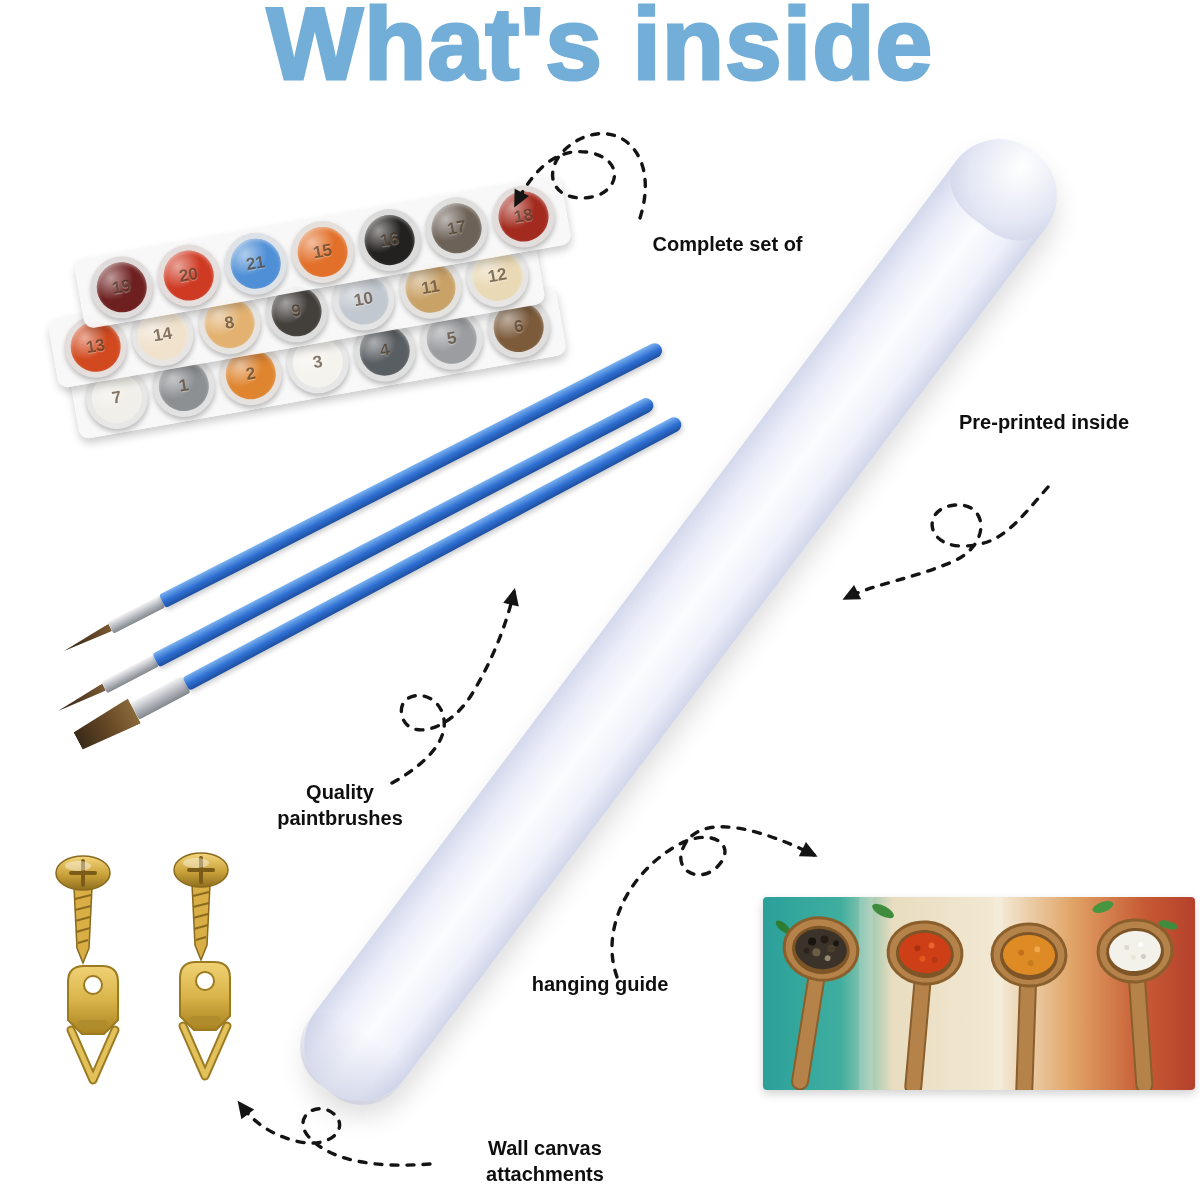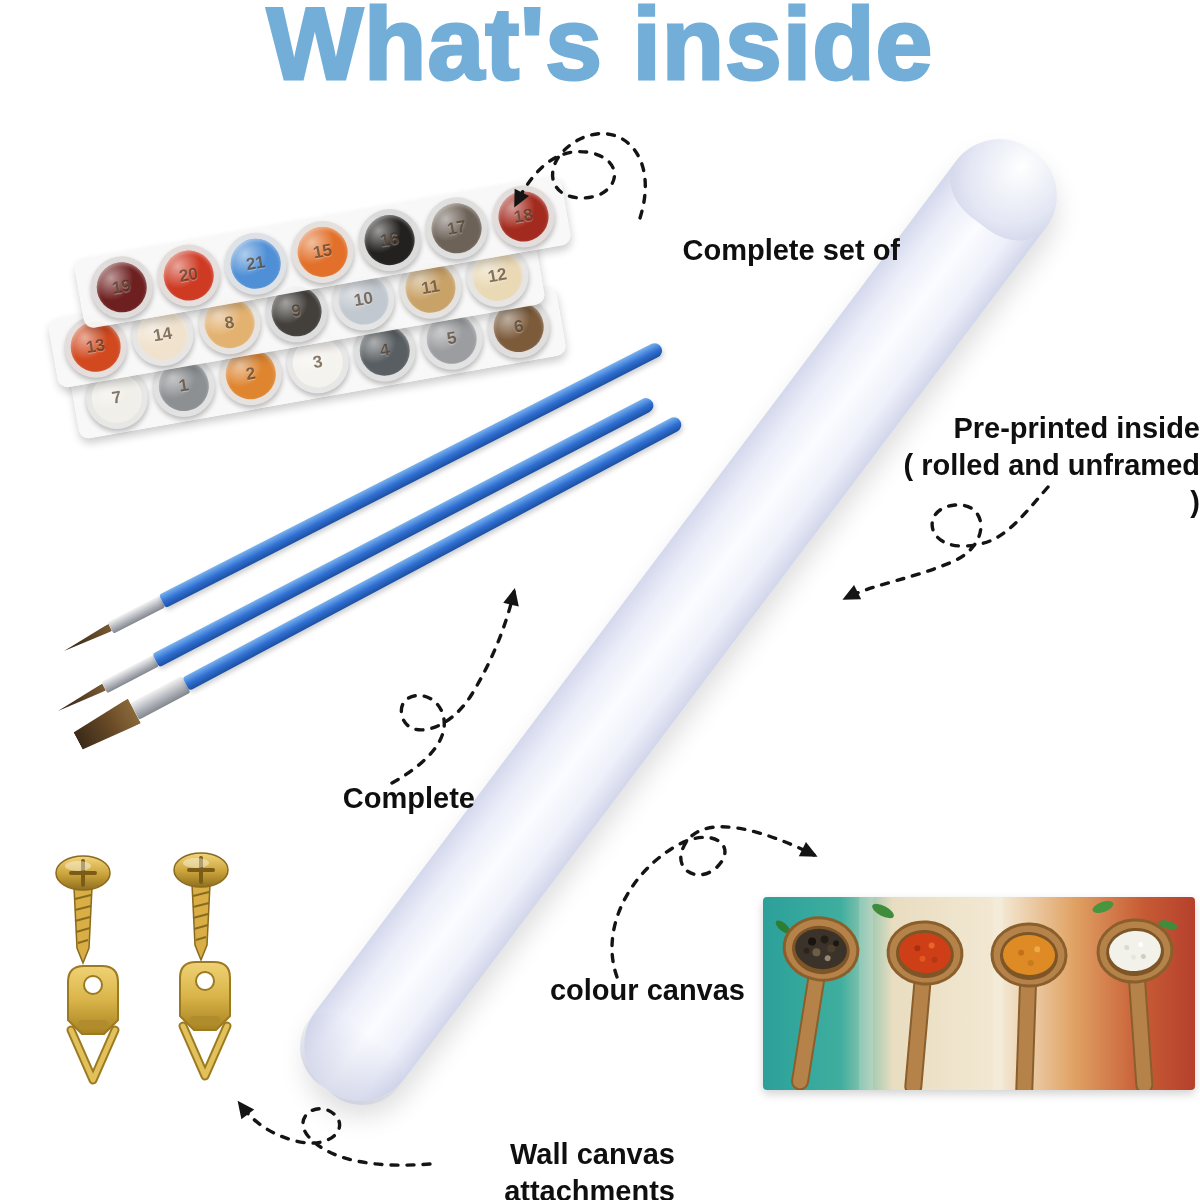--- a/index.html
+++ b/index.html
@@ -10,22 +10,22 @@
   
   .title{
     position:absolute;top:-14px;left:0;width:100%;text-align:center;
     font-size:102px;font-weight:bold;letter-spacing:1px;
     color:var(--c-title,#72aed8);
     -webkit-text-stroke:3px var(--c-title,#72aed8);
     z-index:4;
   }
   
   .label{
-    position:absolute;text-align:right;font-weight:bold;
-    font-size:29px;line-height:1.28;color:var(--c-label,#0f0f0f);z-index:4;
+    position:absolute;text-align:center;font-weight:bold;
+    font-size:20px;line-height:1.28;color:var(--c-label,#0f0f0f);z-index:4;
   }
   .label-paints{left:555px;top:232px;width:345px;}
   .label-canvas{left:888px;top:410px;width:312px;}
   .label-brushes{left:205px;top:780px;width:270px;}
   .label-guide{left:455px;top:972px;width:290px;}
   .label-hanging{left:415px;top:1136px;width:260px;}
   
   .pots{
     position:absolute;left:30px;top:268px;transform:rotate(-10deg);
     transform-origin:0 0;z-index:2;
@@ -322,27 +322,27 @@
         <circle cx="-2" cy="6" r="2.5" fill="#e8e6da"></circle>
     </g>
   </svg>
 </div>
 
 <div class="label label-paints">
   <div>Complete set of</div>
 </div>
 <div class="label label-canvas">
   <div>Pre-printed inside</div>
-  <div>( rolled and unframed )</div>
 </div>
 <div class="label label-brushes">
-  <div>Complete</div>
+  <div>Quality</div>
+  <div>paintbrushes</div>
 </div>
 <div class="label label-guide">
-  <div>colour canvas</div>
+  <div>hanging guide</div>
 </div>
 <div class="label label-hanging">
   <div>Wall canvas</div>
   <div>attachments</div>
 </div>
 
 <svg class="arrows" width="1200" height="1200" viewBox="0 0 1200 1200">
   <defs>
     <marker id="ah" markerUnits="userSpaceOnUse" markerWidth="22" markerHeight="22" refX="15" refY="10" orient="auto">
       <path d="M2,2 L19,10 L2,18 Z" fill="#141414"></path>

